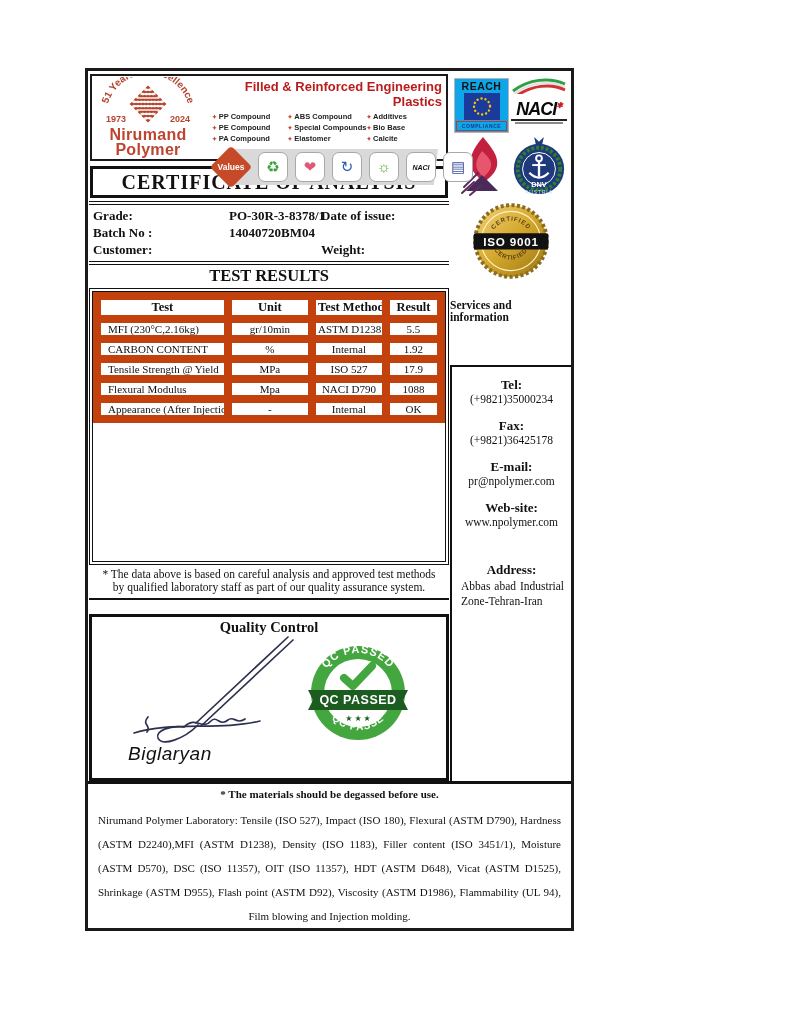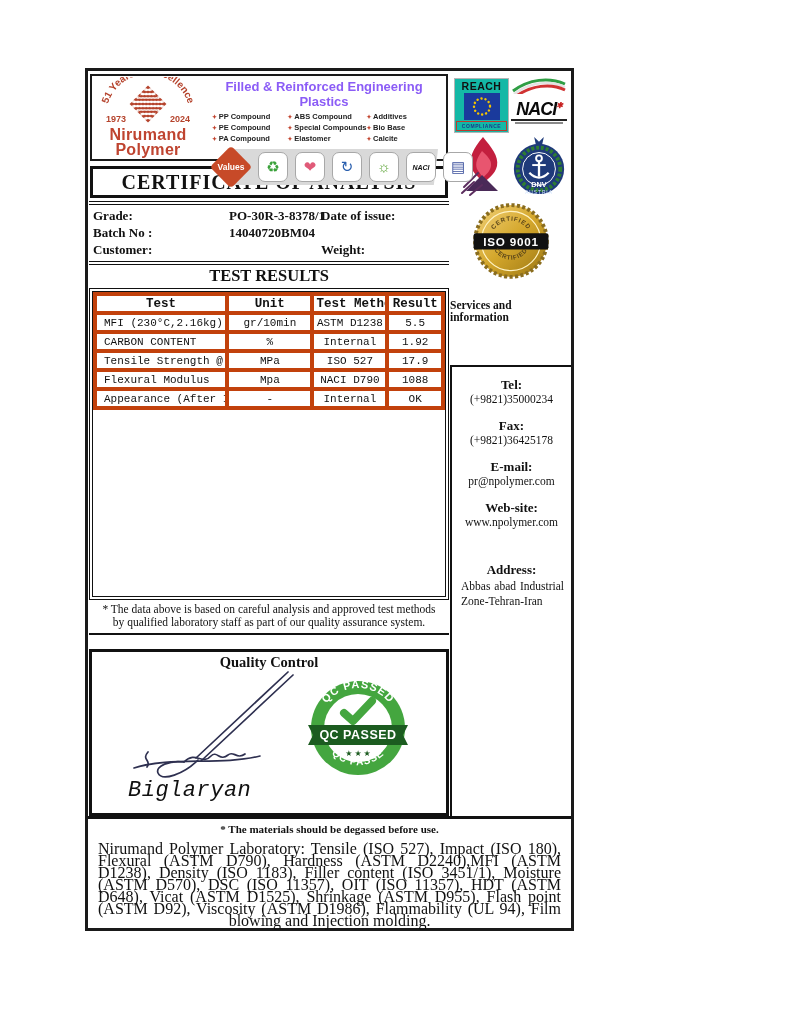--- a/index.html
+++ b/index.html
@@ -21,21 +21,21 @@
              transform:translateX(-50%) rotate(45deg);
              background:repeating-linear-gradient(-45deg,#b5432c 0 2px,#fff 2px 4px);
              border:1px solid #b5432c22; }
   .years { position:absolute; top:37px; left:14px; right:14px; display:flex; justify-content:space-between;
            font-family:"Liberation Sans",sans-serif; font-weight:bold; font-size:9px; color:#b5432c; }
   .brand-name { font-family:"Liberation Sans",sans-serif; font-weight:bold; font-size:16px;
                 line-height:15px; color:#bf4430; letter-spacing:.3px; }
 
   .plastics-block { flex:1; padding:3px 4px 0 2px; }
   .plastics-title { font-family:"Liberation Sans",sans-serif; font-weight:bold; font-size:13px;
-                    color:#8b5cf6; text-align:center; }
+                    color:#b91c1c; text-align:right; }
   .plastics-cols { display:flex; margin:1px 0 0 6px; }
   .plastics-cols ul { flex:1; list-style:none; }
   .plastics-cols li { font-family:"Liberation Sans",sans-serif; font-weight:bold; font-size:7.5px;
                       color:#222; margin:2px 0; white-space:nowrap; }
   .plastics-cols li::before { content:"✦ "; color:#c0402a; font-size:6px; }
 
   .values-strip { position:relative; height:40px; margin:2px 0 0 8px; }
   .strip-bg { position:absolute; left:16px; right:4px; top:2px; bottom:2px; background:#d9d9d9;
               clip-path:polygon(2% 0,100% 0,98% 100%,0 100%); }
   .values-diamond { position:absolute; left:2px; top:5px; width:30px; height:30px; background:#c74a28;
@@ -56,41 +56,41 @@
   .info-row { position:relative; height:17px; font-weight:bold; font-size:13px; }
   .info-row .p1 { position:absolute; left:4px; }
   .info-row .p2 { position:absolute; left:140px; }
   .info-row .p3 { position:absolute; left:232px; }
 
   .results-title { text-align:center; font-weight:bold; font-size:16.5px; padding:1px 0 2px; }
 
   
   .content-box { border:4px double #111; flex:1; display:flex; flex-direction:column; }
   table.results { width:100%; border-collapse:collapse; table-layout:fixed; }
-  table.results th, table.results td { border:4px solid #c2410c; height:19px; text-align:center;
-         font-size:11px; padding:0 2px; overflow:hidden; white-space:nowrap;font-family:Liberation Mono, monospace; }
+  table.results th, table.results td { border:8px solid #c2410c; height:19px; text-align:center;
+         font-size:11px; padding:0 2px; overflow:hidden; white-space:nowrap; }
   table.results th { font-size:12.5px; font-weight:bold; }
   table.results td:first-child { text-align:left; padding-left:7px; }
   .c1{width:38%;} .c2{width:24.5%;} .c3{width:21.5%;} .c4{width:16%;}
 
   .footnote-box { border-bottom:2px solid #111; text-align:center; font-size:11.5px;
                   line-height:13px; padding:3px 12px 4px; }
 
   
   .qc-box { margin-top:14px; border:3px solid #111; height:167px; position:relative; }
   .qc-title { text-align:center; font-weight:bold; font-size:14.5px; padding-top:2px; }
   .signature-svg { position:absolute; left:18px; top:16px; }
-  .signer-name { position:absolute; left:36px; top:126px; font-style:italic; font-size:22px;
-                 font-family:Liberation Mono, monospace; letter-spacing:.5px; }
+  .signer-name { position:absolute; left:36px; top:126px; font-style:italic; font-size:19px;
+                 font-family:Liberation Sans, sans-serif; letter-spacing:.5px; }
   .stamp-svg { position:absolute; right:38px; top:26px; }
 
   
   .logo-wall { padding:7px 2px 0 4px; display:grid; grid-template-columns:1fr 1fr;
                justify-items:center; align-items:start; row-gap:2px; }
-  .reach-logo { width:55px; border:1px solid #b5b5b5; background:#14b8a6; padding:1px; text-align:center; }
+  .reach-logo { width:55px; border:1px solid #b5b5b5; background:#0ea5e9; padding:1px; text-align:center; }
   .reach-title { font-family:"Liberation Sans",sans-serif; font-weight:bold; font-size:10.5px;
                  letter-spacing:.5px; color:#111; }
   .eu-flag { width:36px; height:27px; background:#1a3a9c; margin:1px auto; position:relative; }
   .compliance { font-family:"Liberation Sans",sans-serif; font-weight:bold; font-size:5px;
                 color:#1a3a8c; border:1px solid #c0392b; padding:1px 0; letter-spacing:.6px; }
   .naci-logo { width:60px; text-align:center; }
   .naci-title { font-family:"Liberation Sans",sans-serif; font-weight:900; font-style:italic;
                 font-size:18px; letter-spacing:-1px; color:#0a0a0a; line-height:16px; }
   .naci-star { color:#c61e1e; font-size:8px; vertical-align:super; }
   .naci-bar1 { height:2px; background:#222; margin:2px 2px 1px; }
@@ -102,21 +102,21 @@
   .c-label { font-weight:bold; font-size:13px; margin-top:13px; }
   .c-label.first { margin-top:4px; }
   .c-label.addr { margin-top:34px; }
   .addr-lines { padding:1px 7px 0 9px; line-height:15px; font-size:11.5px; }
   .addr1 { text-align:justify; text-align-last:justify; }
   .addr2 { text-align:left; }
 
   
   .bottom-box { border-top:3px solid #111; flex:1; padding:4px 10px 0; }
   .degas { text-align:center; font-weight:bold; font-size:11px; }
-  .lab { margin-top:8px; font-size:16px; line-height:12px; text-align:justify; text-align-last:center; }
+  .lab { margin-top:8px; font-size:11px; line-height:24px; text-align:justify; text-align-last:center; }
 </style>
 </head>
 <body>
 
 <div class="page">
   <div class="document">
 
     <div class="upper">
 
       <div class="main">

